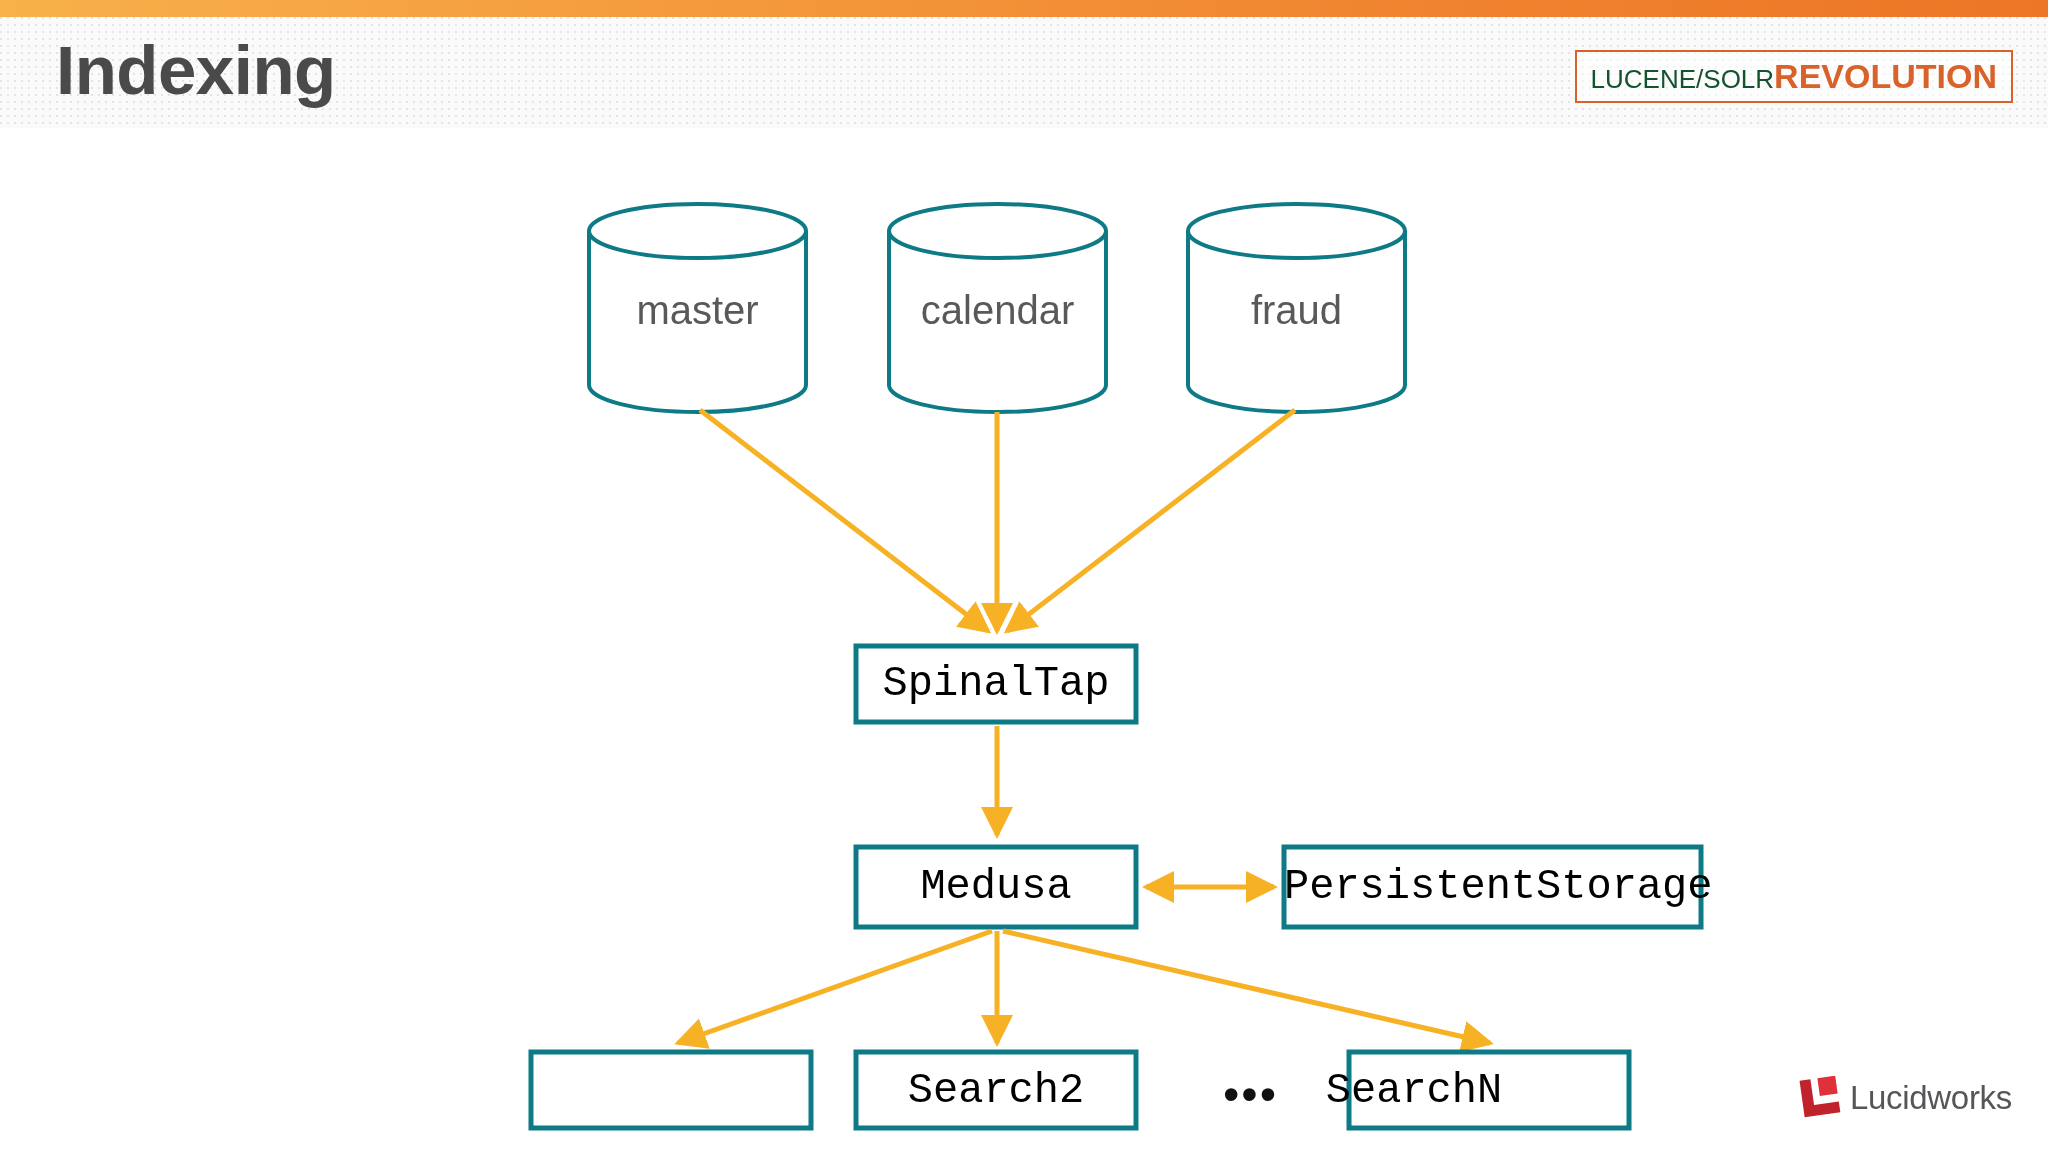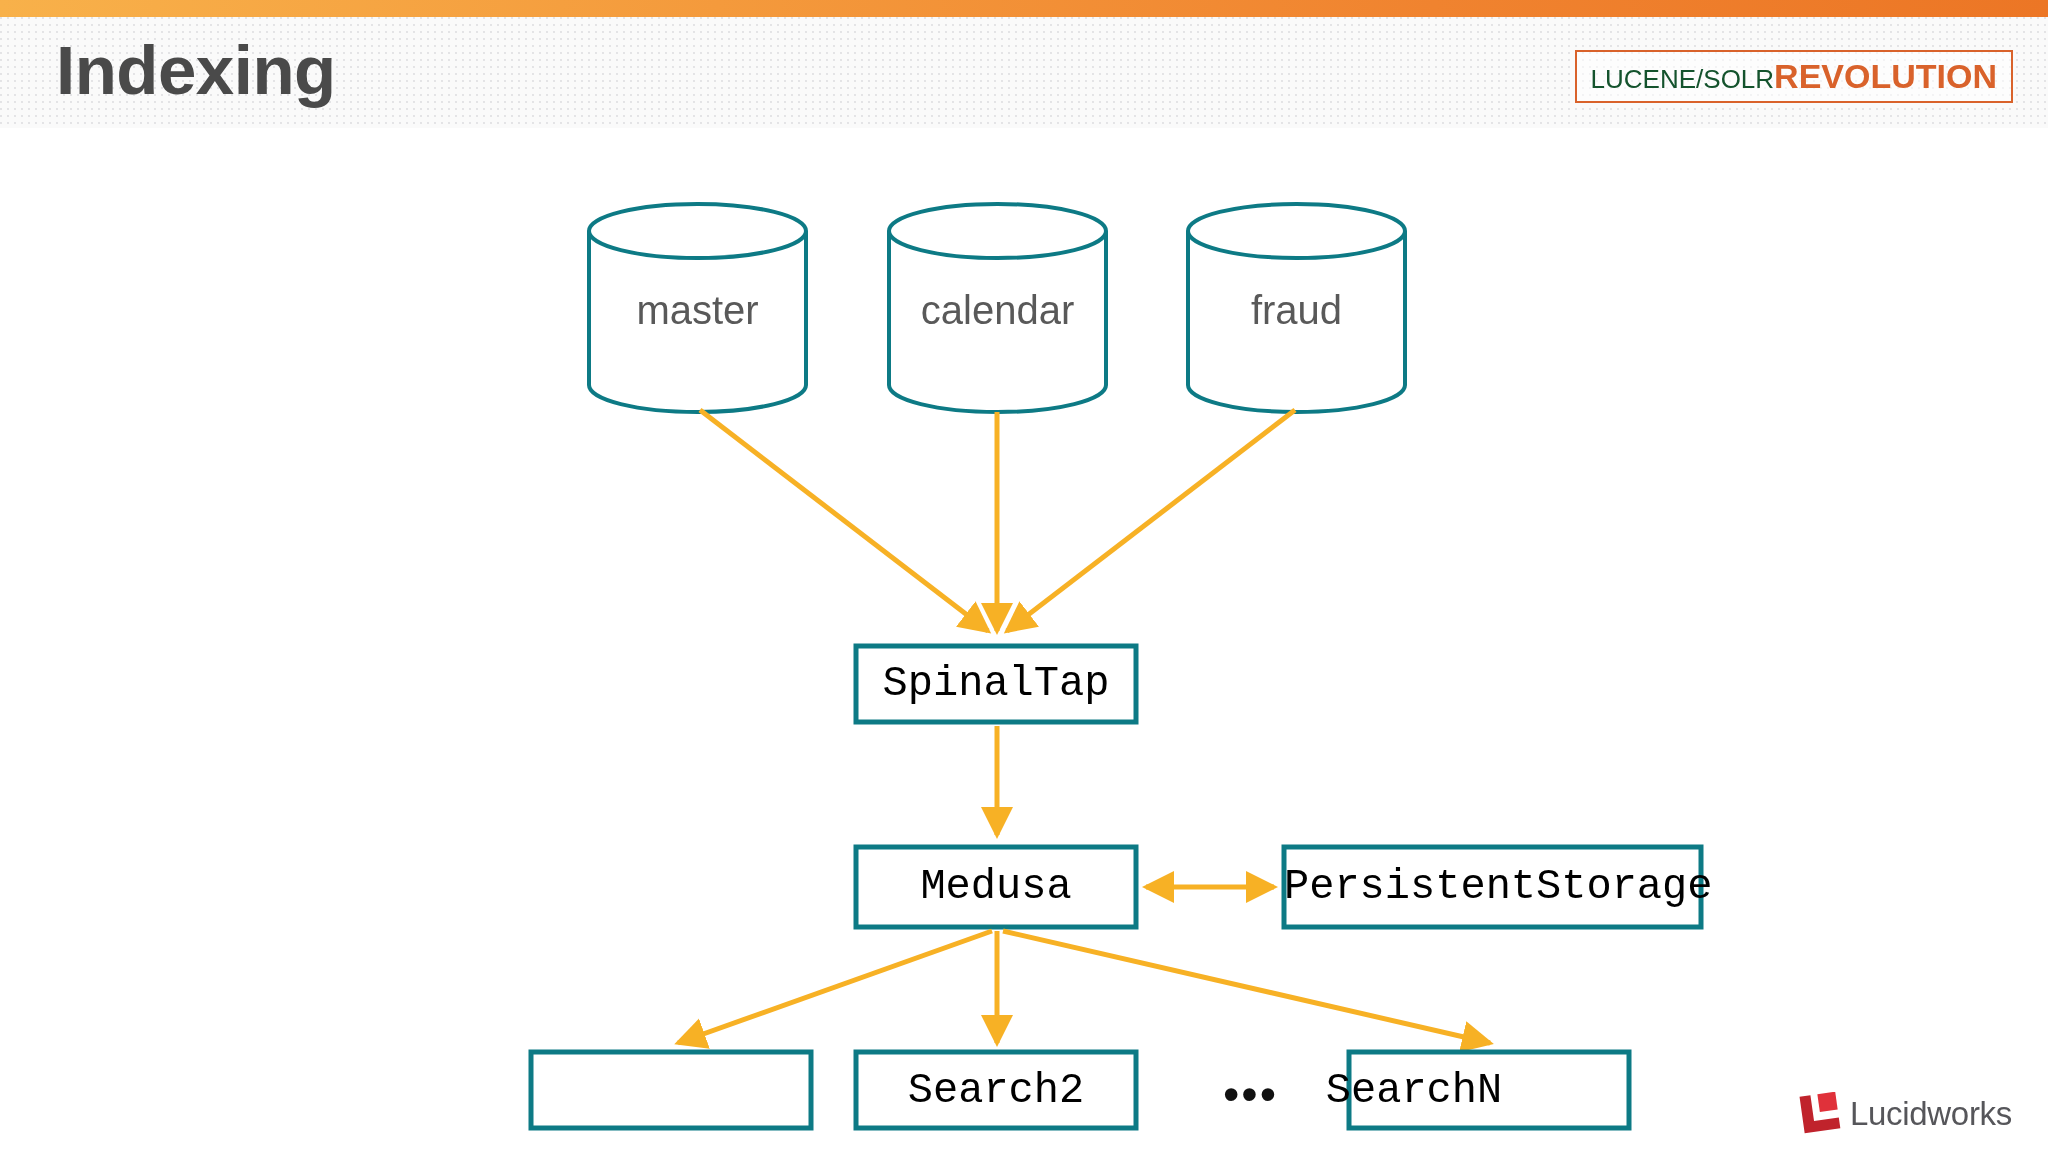--- a/index.html
+++ b/index.html
@@ -107,21 +107,21 @@
     color: #111111;
     font-size: 44px;
     letter-spacing: 3px;
     font-weight: bold;
   }
 
   
   #lucidworks-logo {
     position: absolute;
     right: 36px;
-    bottom: 16px;
+    bottom: 32px;
     height: 46px;
     display: flex;
     align-items: center;
     gap: 8px;
   }
   #lucidworks-mark {
     width: 44px;
     height: 42px;
     flex: 0 0 auto;
   }

